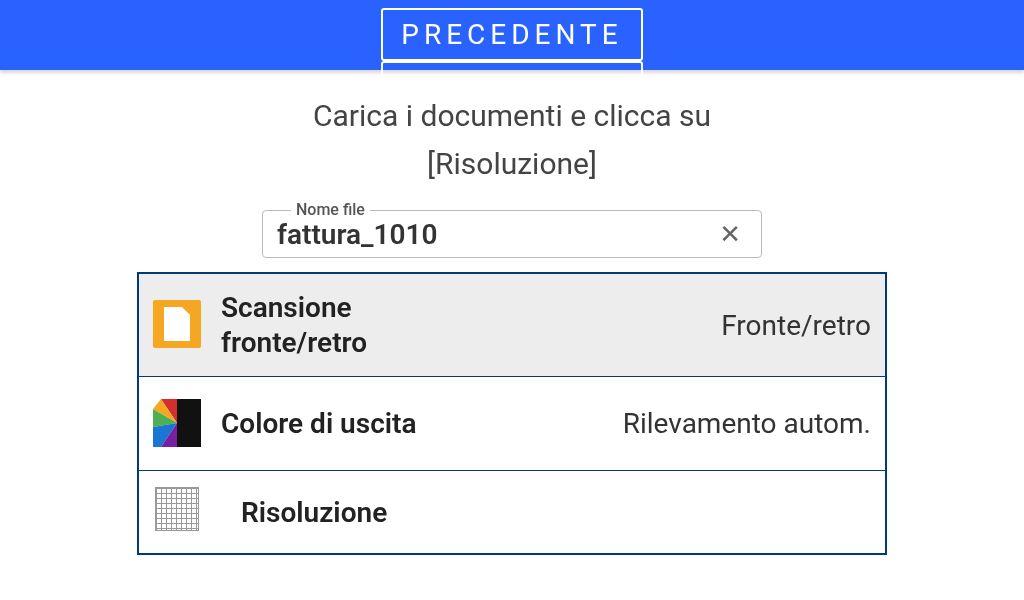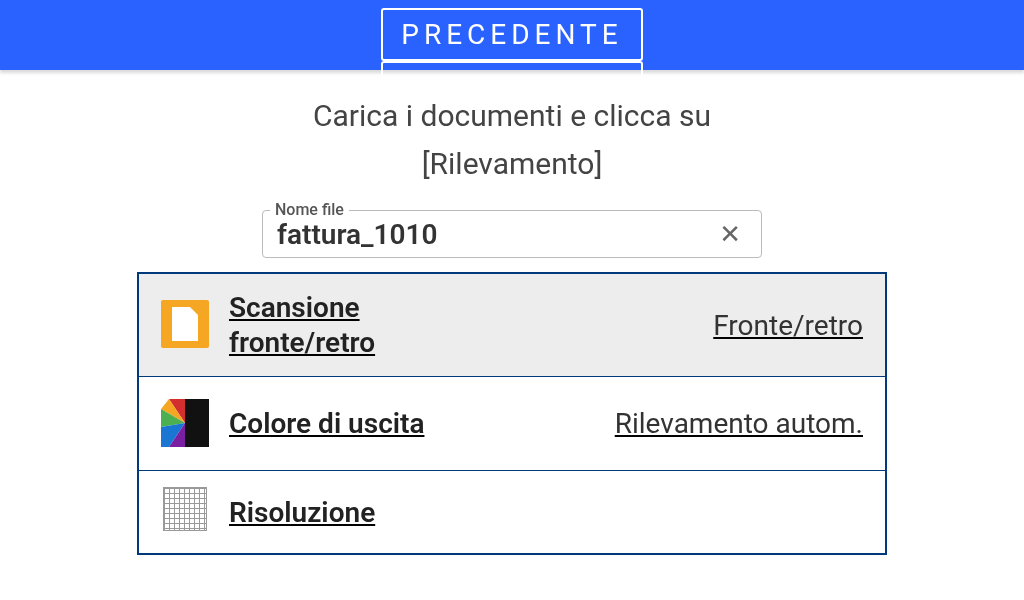--- a/index.html
+++ b/index.html
@@ -46,21 +46,21 @@
       margin-bottom: 22px;
     }
     .input-wrapper {
       position: relative;
       width: 500px;
       margin: 0 auto 14px auto;
     }
     .input-label {
       position: absolute;
       top: -10px;
-      left: 8px;
+      left: 29px;
       background: #fff;
       padding: 0 5px;
       font-size: 16px;
       color: #555;
       font-weight: 500;
     }
     .input-box {
       display: flex;
       align-items: center;
       border: 1.5px solid #bbb;
@@ -85,32 +85,32 @@
       user-select: none;
     }
     .settings-table {
       width: 750px;
       margin: 0 auto;
       border: 2px solid #003a7a;
     }
     .settings-row {
       display: flex;
       align-items: center;
-      padding: 16px 22px;
+      padding: 16px 14px;
       border-bottom: 1.5px solid #003a7a;
       background: #ededed;
       min-height: 94px;
       cursor: pointer;
-      text-decoration: underline;
     }
     .settings-row.white {
       background: #fff;
     }
     .settings-row:last-child {
       border-bottom: none;
+      gap: 20px;
     }
     .icon-box {
       width: 50px;
       height: 50px;
       flex-shrink: 0;
       margin-right: 18px;
     }
     .row-label {
       font-size: 28px;
       font-weight: 600;
@@ -177,21 +177,21 @@
 </head>
 <body>
 
 <div class="header">
   <button class="header-btn">PRECEDENTE</button>
   <button class="header-btn">PRECEDENTE</button>
 </div>
 
 <div class="title">
   <span>Carica i documenti e clicca su</span><br>
-  <span>[Rilevamento]</span>
+  <span>[Risoluzione]</span>
 </div>
 
 <div class="input-wrapper">
   <div class="input-label">Nome file</div>
   <div class="input-box">
     <input type="text" class="input-field" value="fattura_1010" style="">
     <span class="clear-btn">✕</span>
   </div>
 </div>
 

